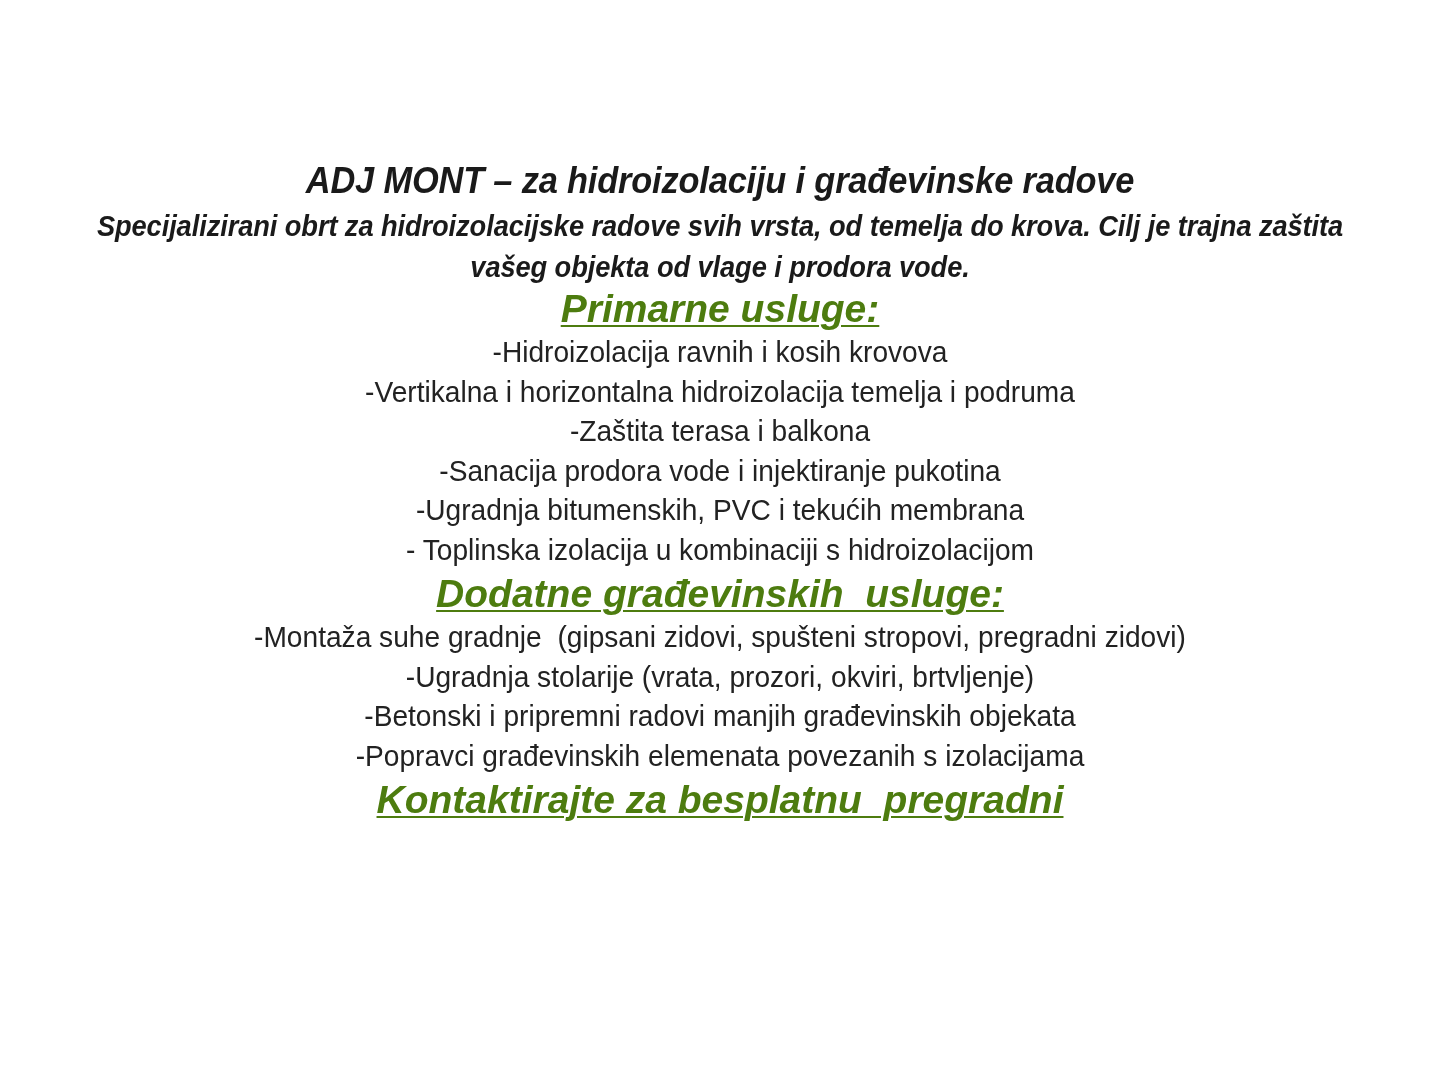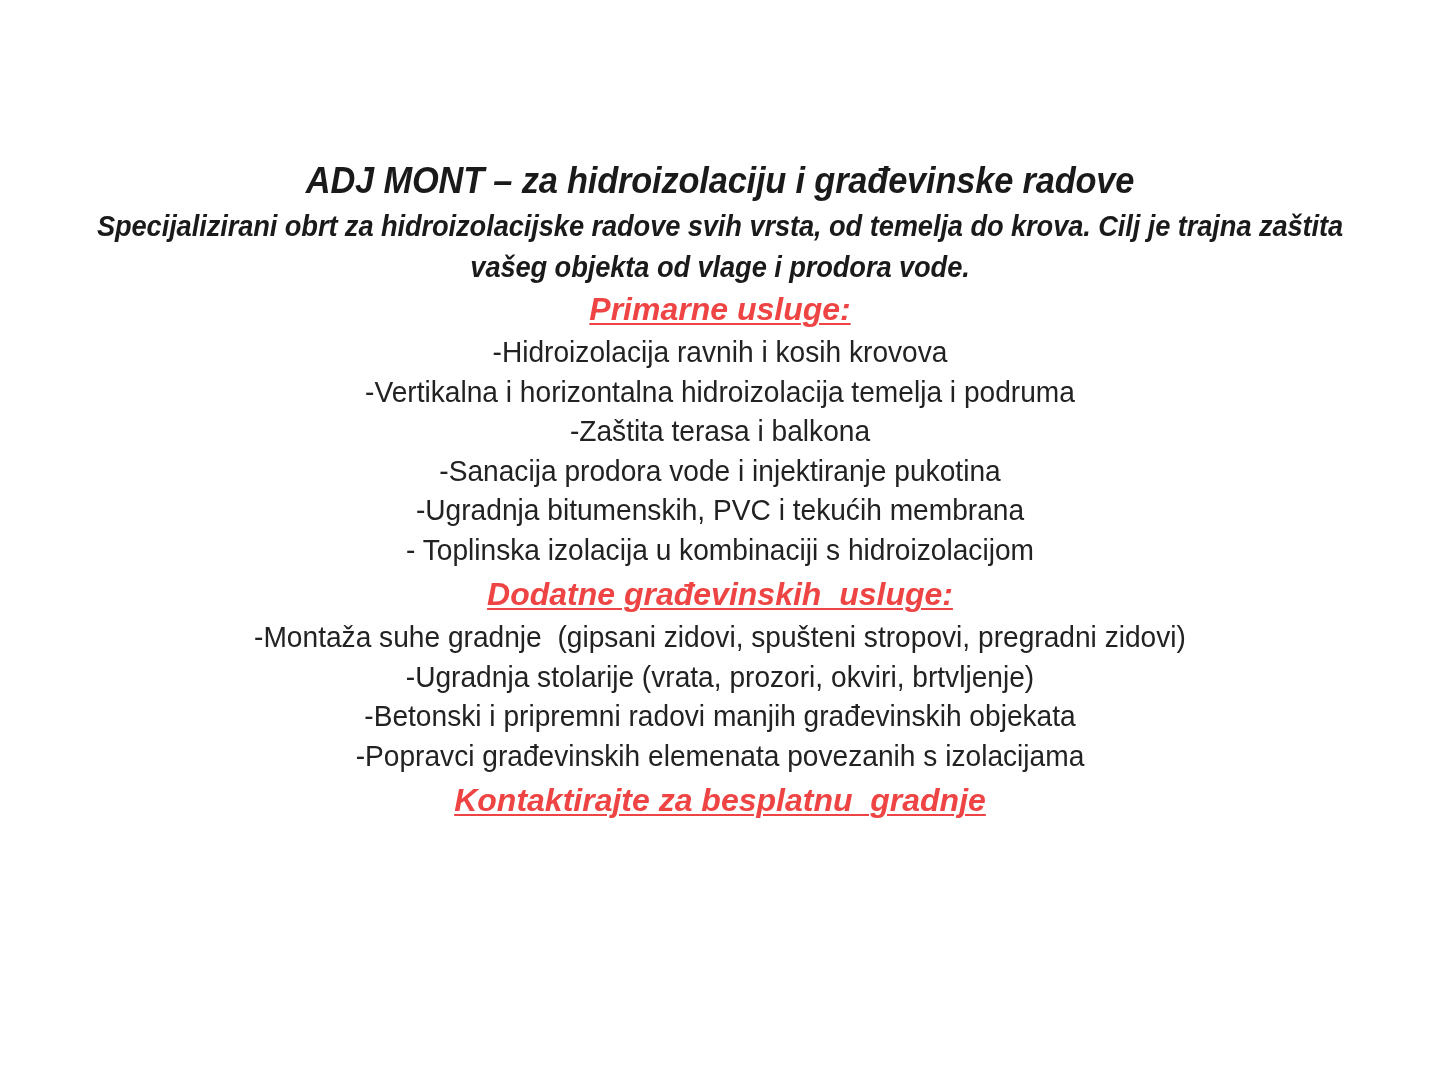--- a/index.html
+++ b/index.html
@@ -56,26 +56,26 @@
     margin: 0 auto;
     width: 1330px;
     letter-spacing: -0.1px;
     transform: scaleX(0.94);
     transform-origin: center top;
     color: #1a1a1a;
   }
 
   
   .section-heading {
-    font-size: 32px;
+    font-size: 39px;
     font-weight: bold;
     font-style: italic;
     line-height: 40px;
     margin: 0;
-    color: #ef4444;
+    color: #4d7c0f;
     white-space: nowrap;
   }
   .section-heading > span.u {
     text-decoration: underline;
     text-decoration-thickness: 2px;
     text-underline-offset: 3px;
     white-space: pre;
   }
 
   
@@ -127,16 +127,16 @@
       <div class="section-heading gap-before-heading"><span class="u">Dodatne građevinskih  usluge:</span></div>
       <ul class="list-block">
         <li class="item-line">-Montaža suhe gradnje  (gipsani zidovi, spušteni stropovi, pregradni zidovi)</li>
         <li class="item-line">-Ugradnja stolarije (vrata, prozori, okviri, brtvljenje)</li>
         <li class="item-line">-Betonski i pripremni radovi manjih građevinskih objekata</li>
         <li class="item-line">-Popravci građevinskih elemenata povezanih s izolacijama</li>
       </ul>
     </div>
 
 
-    <div class="section-heading final-heading"><span class="u">Kontaktirajte za besplatnu  gradnje</span></div>
+    <div class="section-heading final-heading"><span class="u">Kontaktirajte za besplatnu  pregradni</span></div>
 
   </div>
 </div>
 
 </body></html>

